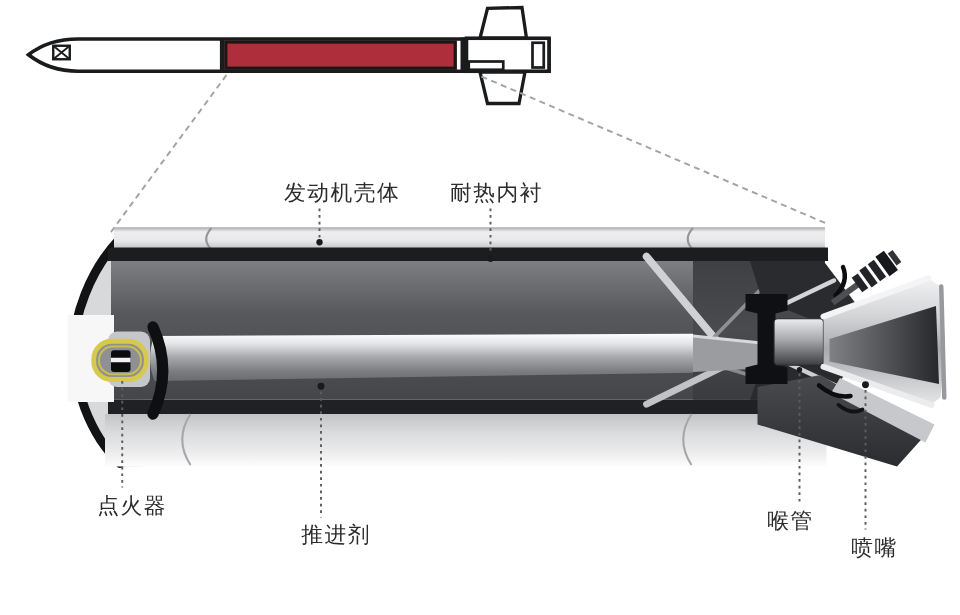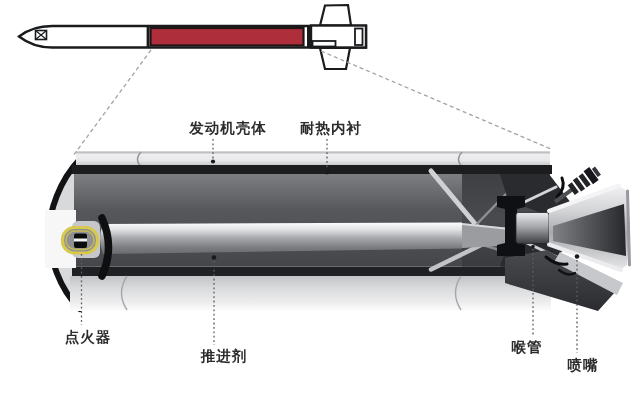--- a/index.html
+++ b/index.html
@@ -1,19 +1,18 @@
 <!DOCTYPE html>
 <html><head>
 <meta charset="utf-8">
 <style>
   html,body{margin:0;padding:0;background:#ffffff;}
   .canvas{
     position:relative;width:640px;height:410px;background:#ffffff;overflow:hidden;
     font-family:"Liberation Sans","DejaVu Sans",sans-serif;
-    font-weight:bold;
   }
   svg{display:block}
   text.diagram-label{
     font-family:"Liberation Sans","DejaVu Sans",sans-serif;
     font-size:14.5px;fill:#2c2c2e;letter-spacing:1px;
   }
 </style>
 </head>
 <body>
 

